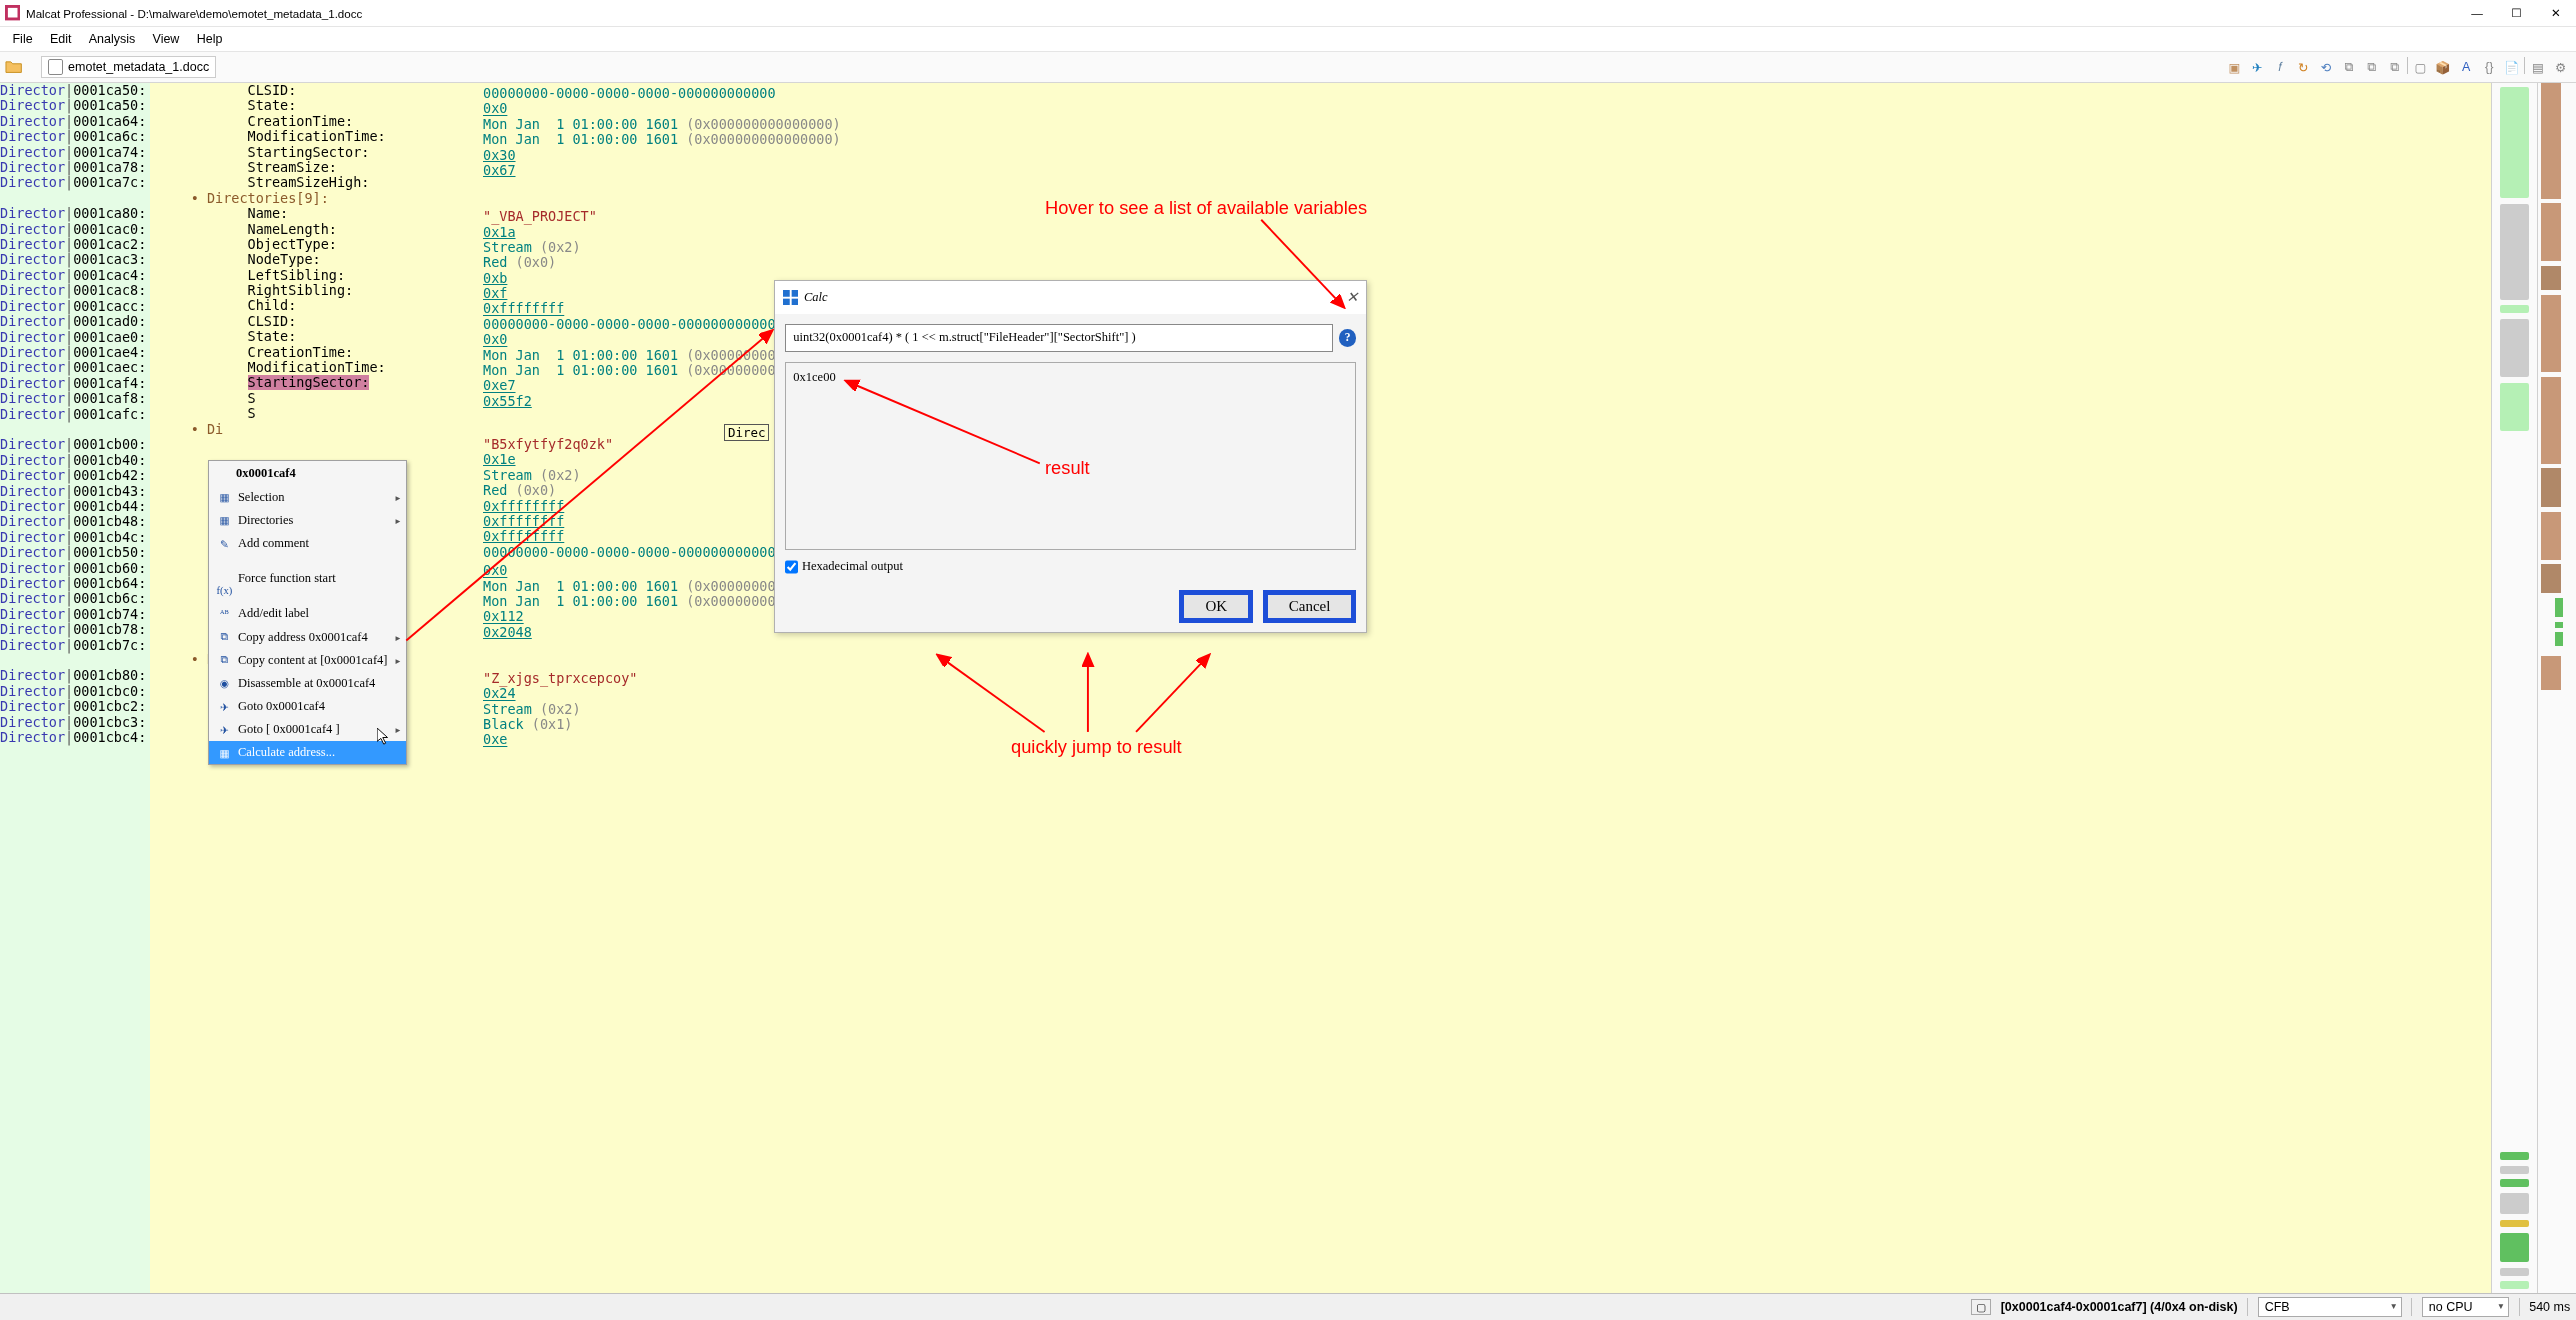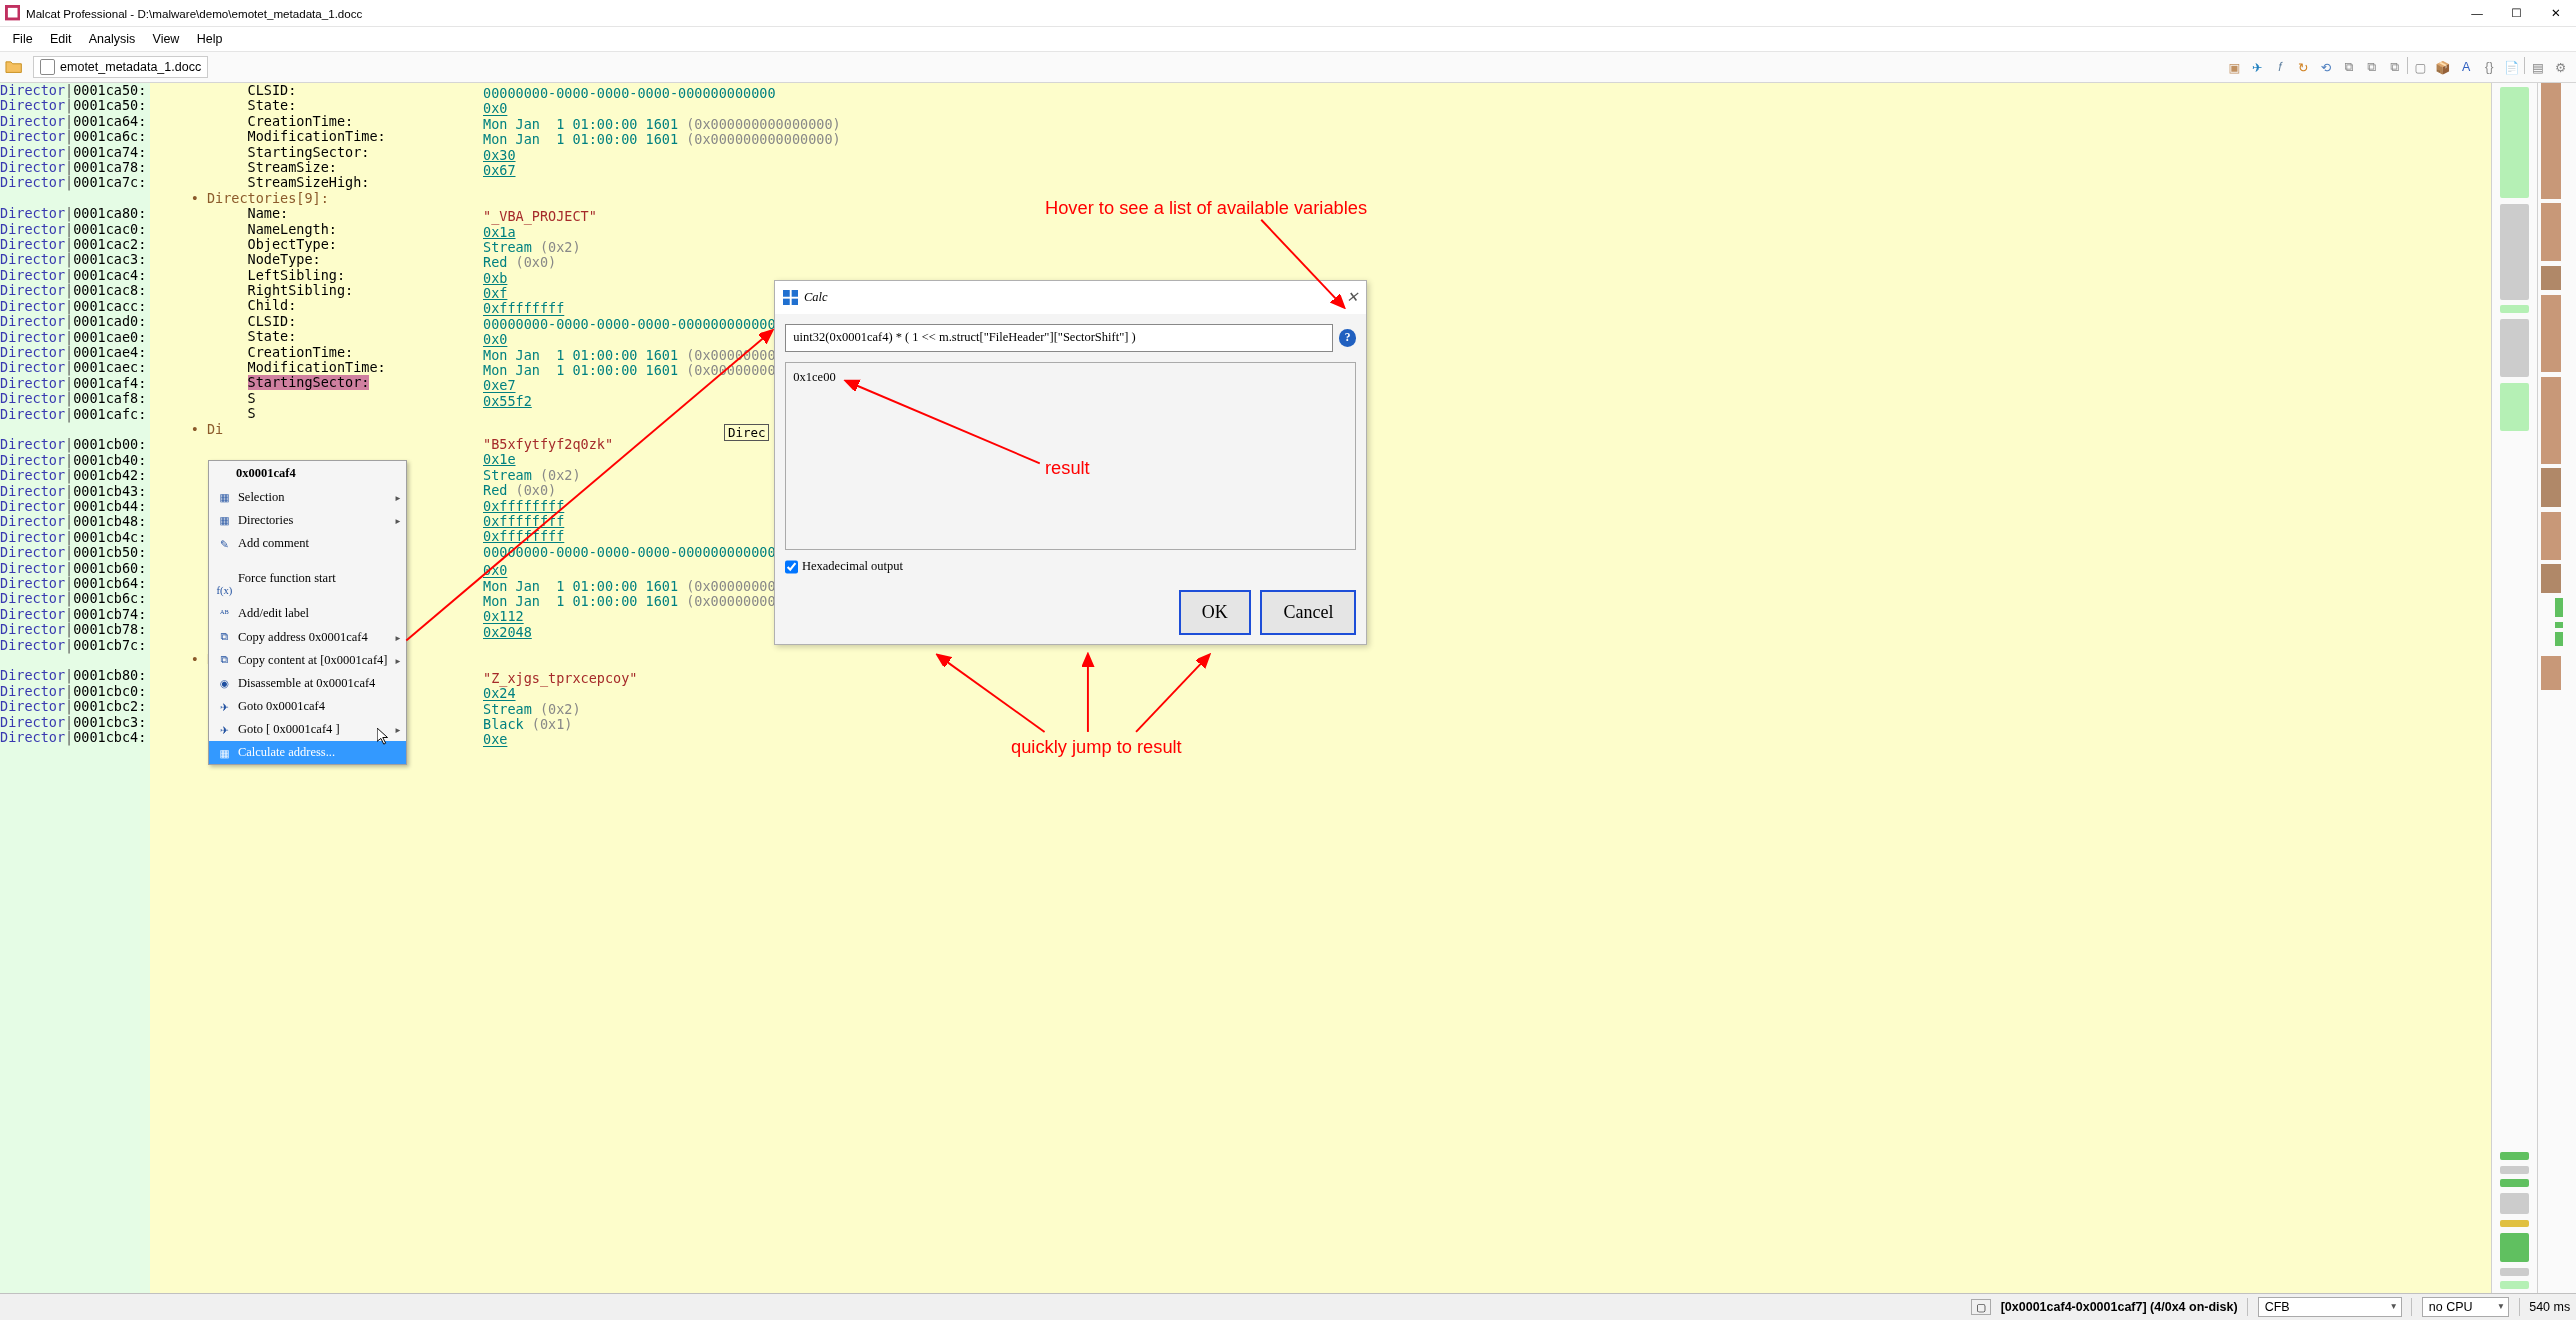--- a/index.html
+++ b/index.html
@@ -5,21 +5,21 @@
 * { margin: 0; padding: 0; box-sizing: border-box; }
 body { font-family: 'Segoe UI', Tahoma, sans-serif; font-size: 12.5px; background: #fff; overflow: hidden; width: 2576px; height: 1320px; transform-origin: top left; }
 .titlebar { height: 27px; display: flex; align-items: center; padding: 0 4.8px; background: #fff; border-bottom: 1px solid #e5e5e5; }
 .titlebar-icon { width: 15.4px; height: 15.4px; margin-right: 5.8px; }
 .titlebar-text { flex: 1; font-size: 11.6px; }
 .titlebar-buttons { display: flex; gap: 24px; padding-right: 7.7px; }
 .titlebar-btn { width: 15.4px; height: 15.4px; display: flex; align-items: center; justify-content: center; cursor: pointer; font-size: 11.6px; }
 .menubar { height: 25px; display: flex; align-items: center; padding: 0 4.8px; gap: 1.9px; background: #fff; border-bottom: 1px solid #e5e5e5; }
 .menu-item { padding: 2.9px 7.7px; cursor: pointer; }
 .toolbar { height: 31px; display: flex; align-items: center; padding: 0 4.8px; background: #fafafa; border-bottom: 1px solid #d5d5d5; }
-.toolbar-left { display: flex; align-items: center; gap: 11px; justify-content: center; }
+.toolbar-left { display: flex; align-items: center; gap: 19px; justify-content: center; }
 .folder-icon { width: 17.3px; height: 17.3px; fill: #f0c040; }
 .file-icon { width: 15.4px; height: 15.4px; border: 1px solid #888; border-radius: 1.9px; position: relative; }
 .filename { font-size: 12.5px; }
 .toolbar-right { margin-left: auto; display: flex; gap: 1.9px; }
 .tool-btn { width: 21px; height: 21px; border: 1px solid transparent; display: flex; align-items: center; justify-content: center; cursor: pointer; font-size: 12.5px; }
 .main-area { display: flex; height: calc(100% - 27px - 25px - 31px - 27px); position: relative; }
 .gutter { width: 150px; background: #e5fce5; font-family: 'Consolas', monospace; font-size: 13.5px; line-height: 15.4px; padding-top: 0; overflow: hidden; }
 .gutter-line { display: flex; white-space: pre; }
 .gutter-type { color: #3838b0; }
 .gutter-pipe { color: #555; }
@@ -53,21 +53,21 @@
 .calc-body { padding: 9.6px; }
 .calc-input-row { display: flex; align-items: center; gap: 5.8px; }
 .calc-input { flex: 1; border: 1px solid #888; padding: 5.8px 7.7px; font-size: 12.5px; font-family: inherit; }
 .help-icon { width: 17.3px; height: 17.3px; border-radius: 50%; background: #2060c0; color: #fff; display: flex; align-items: center; justify-content: center; font-weight: bold; font-size: 11.6px; cursor: pointer; }
 .calc-output { margin-top: 9.6px; border: 1px solid #aaa; height: 188px; padding: 7.7px; background: #f4f4f4; font-size: 12.5px; position: relative; }
 .hex-row { margin-top: 9.6px; display: flex; align-items: center; gap: 3.9px; font-size: 12.5px; }
 .hex-row input { width: 13.5px; height: 13.5px; }
 .goto-row { display: flex; gap: 7.7px; margin-top: 11.6px; }
 .goto-btn { flex: 1; padding: 8.7px 0; background: #e5e5e5; border: 1px solid #adadad; cursor: pointer; font-size: 12.5px; text-align: center; }
 .dlg-footer { display: flex; justify-content: flex-end; gap: 9.6px; margin-top: 15.4px; }
-.dlg-btn { padding: 10px 21px; background: #e5e5e5; border: 2px solid #1d4ed8; cursor: pointer; font-size: 18px; }
+.dlg-btn { padding: 3px 21px; background: #e5e5e5; border: 5px solid #1d4ed8; cursor: pointer; font-size: 15px; }
 .statusbar { height: 27px; display: flex; align-items: center; background: #f0f0f0; border-top: 1px solid #c0c0c0; font-size: 12.5px; padding: 0 5.8px; gap: 9.6px; }
 .status-sep { border-left: 1px solid #c0c0c0; height: 17.3px; }
 .status-grow { flex: 1; }
 .status-select { border: 1px solid #aaa; padding: 1.9px 19px 1.9px 5.8px; background: #fff; font-size: 12.5px; appearance: none; position: relative; min-width: 144px; }
 .status-wrap { position: relative; display: inline-block; }
 .status-wrap::after { content: '▾'; position: absolute; right: 5.8px; top: 2.9px; font-size: 9.6px; color: #555; pointer-events: none; }
 .annotation { position: absolute; color: #ff0000; font-family: Arial; font-size: 18.3px; z-index: 200; pointer-events: none; font-weight: normal; }
 .arrow-line { position: absolute; stroke: #ff0000; fill: #ff0000; z-index: 150; pointer-events: none; }
 .cursor-img { position: absolute; left: 377px; top: 645px; z-index: 110; }
 </style>

